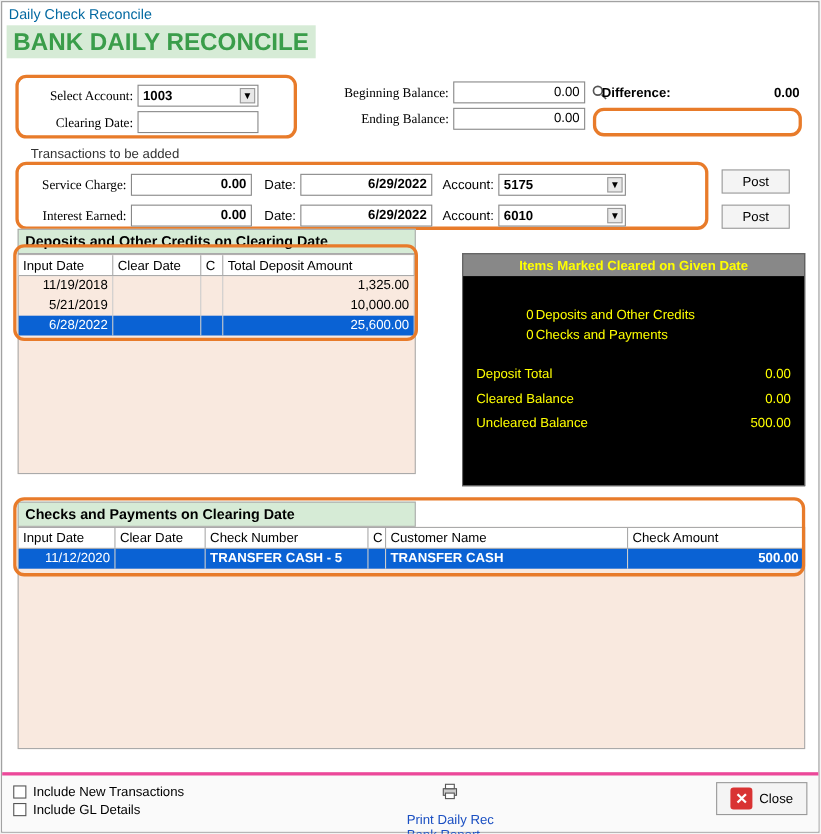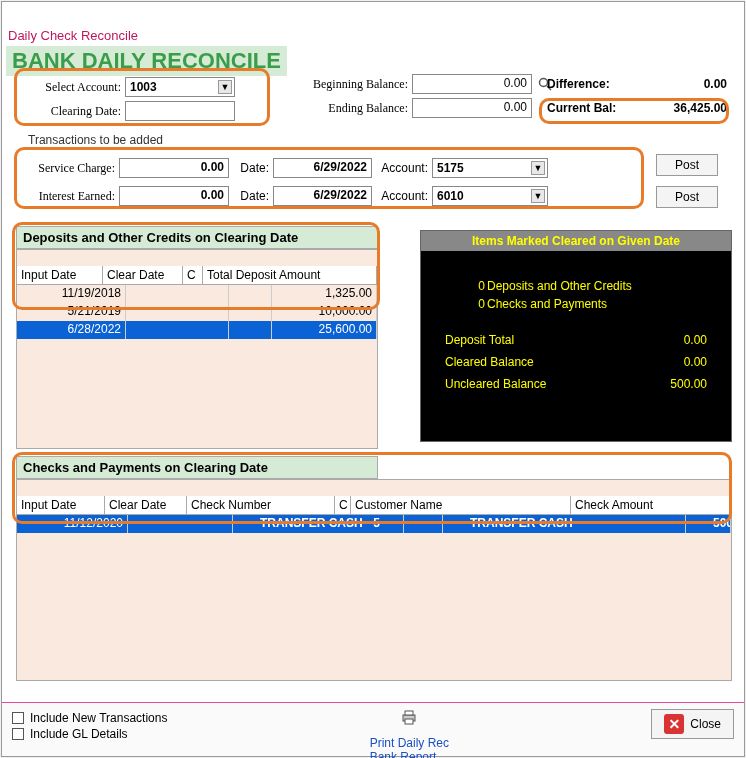--- a/index.html
+++ b/index.html
@@ -15,22 +15,21 @@
   background: #fff;
   border: 1px solid #999;
   width: 744px;
   height: 756px;
   margin: 1px;
   position: relative;
 }
 .title-bar {
   padding: 3px 6px;
   font-size: 13px;
-  color: #be185d;
-  margin-top: 23px;
+  color: #0369a1;
 }
 .heading {
   font-size: 22px;
   font-weight: bold;
   color: #3a9d4a;
   background: #d6ebd6;
   padding: 2px 6px;
   display: inline-block;
   margin: 0 0 6px 4px;
 }
@@ -70,72 +69,72 @@
 .diff-block .dlbl { font-weight:bold; }
 .diff-block .dval { font-weight:bold; text-align:right; width:80px; }
 
 .fieldset-label {
   position:absolute; left:22px; top:131px; background:#fff; padding:0 4px; font-size:12px; color:#333;
 }
 .trans .row { height: 28px; }
 .trans .lbl { width: 96px; }
 .trans .input { width: 110px; }
 .trans .lbl2 { width:44px; text-align:right; padding-right:4px; }
-.trans .date { width:99px; }
+.trans .date { width:120px; }
 .trans .acct-sel { width:116px; }
 
 .post-btn {
   position:absolute; width:62px; height:22px; background:#f4f4f4;
   border:1px solid #999; font-size:12px; text-align:center; line-height:20px;
   cursor:pointer;
 }
 .post1 { left:654px; top:152px; }
 .post2 { left:654px; top:184px; }
 
 .section-header {
   background:#d6ebd6; color:#000; font-weight:bold; padding:3px 6px;
   border:1px solid #aaa; font-size:13px;
 }
-.deposits-sec { position:absolute; left:14px; top:224px; width:362px; }
+.deposits-sec { position:absolute; left:14px; top:206px; width:362px; }
 .deposits-grid { border:1px solid #aaa; background:#f9e9df; height:200px; }
-.grid-header { display:flex; background:#fff; border-bottom:1px solid #aaa;margin-top:16px; }
+.grid-header { display:flex; background:#fff; border-bottom:1px solid #aaa; }
 .grid-header div { border-right:1px solid #aaa; padding:2px 4px; font-weight:normal; font-size:12px; }
 .grid-body { }
 .grid-row { display:flex; height:18px; font-size:12px; }
-.grid-row div { border-right:1px solid #ccc; padding:1px 4px; text-align:right; overflow:hidden; white-space:nowrap;margin-left:23px; }
+.grid-row div { border-right:1px solid #ccc; padding:1px 4px; text-align:right; overflow:hidden; white-space:nowrap; }
 .grid-row.sel { background:#0a62d4; color:#fff; }
 
 .col-input { width:86px; }
 .col-clear { width:80px; }
 .col-c { width:20px; }
 .col-amt { flex:1; }
 
 .marked-panel {
   position:absolute; left:418px; top:228px; width:312px; height:212px;
   background:#000; color:#ff0; border:1px solid #666;
 }
 .marked-header { background:#888; color:#ff0; font-weight:bold; text-align:center; padding:3px 0; font-size:12px;}
 .marked-body { padding:10px 12px; font-size:12px; }
 .marked-body .line { display:flex; margin:4px 0; }
 .marked-body .count { width:54px; text-align:right; padding-right:2px; }
-.marked-body .totrow { display:flex; justify-content:space-between; margin:8px 12px;}
+.marked-body .totrow { display:flex; justify-content:space-between; margin:8px 0;}
 .marked-body .totrow .tval { width:70px; text-align:right; }
 
 .checks-sec { position:absolute; left:14px; top:454px; width:716px; }
 .checks-grid { border:1px solid #aaa; background:#f9e9df; height:202px; }
 .col-in2 { width:88px; }
 .col-cl2 { width:82px; }
 .col-chk { width:148px; }
 .col-c2 { width:16px; }
 .col-cust { width:220px; }
 .col-amt2 { flex:1; }
 
 .footer {
   position:absolute; left:0; bottom:0; width:100%; height:54px;
-  border-top:1px solid #ec4899; background:#fafafa; padding:6px 10px;
+  border-top:3px solid #ec4899; background:#fafafa; padding:6px 10px;
   display:flex; align-items:flex-start; justify-content:space-between;
 }
 .check { display:flex; align-items:center; gap:6px; margin:2px 0; }
 .check .box { width:12px; height:12px; border:1px solid #555; background:#fff; }
 .print-link { display:flex; align-items:center; gap:6px; color:#1a4fc2; cursor:pointer;flex-direction:column; }
 .close-btn {
   display:flex; align-items:center; gap:6px; border:1px solid #999; background:#f4f4f4;
   padding:4px 12px; cursor:pointer; height:30px;
 }
 .close-x { width:20px; height:20px; background:#d93333; color:#fff; font-weight:bold;
@@ -179,24 +178,20 @@
       <span class="lbl">Ending Balance:</span>
       <div class="input">0.00</div>
     </div>
   </div>
 
   
   <div class="diff-block">
     <div class="row">
       <span class="dlbl">Difference:</span>
       <span class="dval">0.00</span>
-    </div>
-    <div class="row">
-      <span class="dlbl">Current Bal:</span>
-      <span class="dval">36,425.00</span>
     </div>
   </div>
   <div class="top-box curbal"></div>
 
   
   <div class="fieldset-label">Transactions to be added</div>
   <div class="top-box trans">
     <div class="row">
       <span class="lbl">Service Charge:</span>
       <div class="input" style="font-weight:bold">0.00</div>

